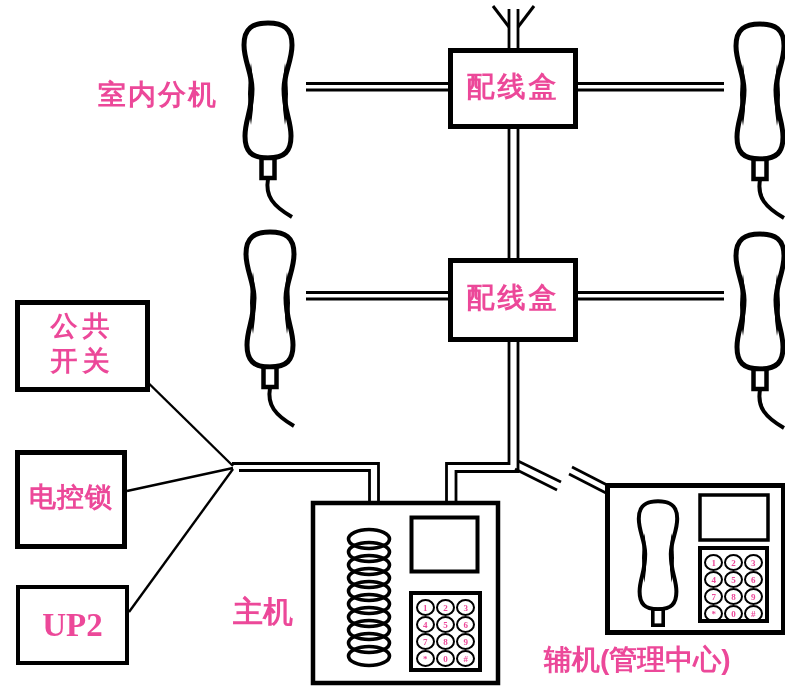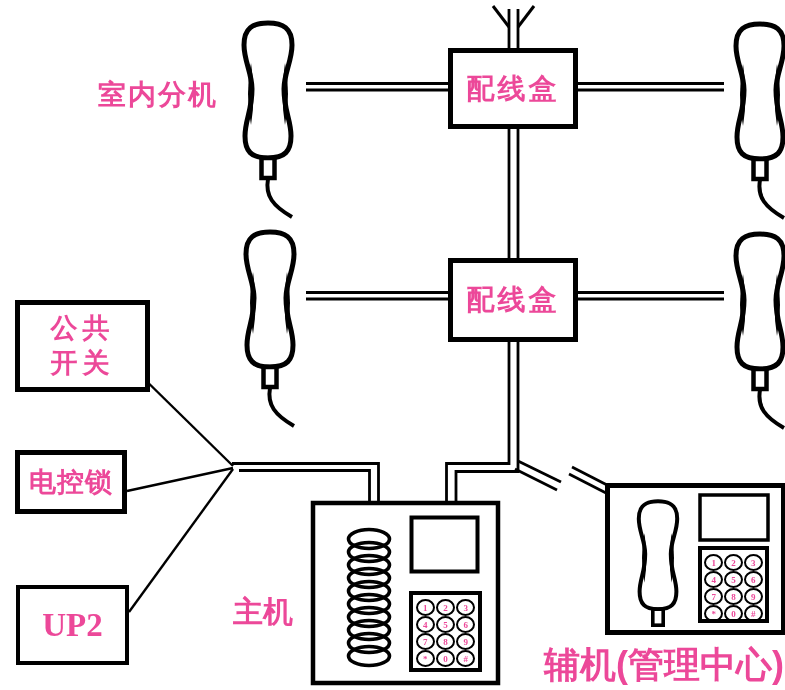--- a/index.html
+++ b/index.html
@@ -6,21 +6,21 @@
   .stage {
     position:relative; width:785px; height:690px; background:#ffffff;
     font-family:"Liberation Sans","DejaVu Sans",sans-serif; color:#ec4899;
     overflow:hidden;
     margin-left:12px;
   }
   svg.art { position:absolute; left:0; top:0; }
   .box {
     position:absolute; box-sizing:border-box; border:4px solid #000; background:#fff;
     display:flex; align-items:center; justify-content:center; text-align:center;
-    font-weight:700; line-height:1.28;
+    font-weight:700; line-height:1.28;font-family:Liberation Mono, monospace;
   }
   .lbl { position:absolute; font-weight:700; white-space:nowrap; }
   .pre { white-space:pre-line; }
   .serif { font-family:"Liberation Serif","DejaVu Serif",serif; }
   .keypad {
     position:absolute; box-sizing:border-box; border:4px solid #000; background:#fff;
     display:grid; grid-template-columns:repeat(3,1fr); grid-auto-rows:1fr;
     justify-items:center; align-items:center; padding:4px 2px;
   }
   .key {
@@ -140,27 +140,27 @@
 
   <div class="lbl" style="left:86px; top:76px; font-size:28px; letter-spacing:2px;">室内分机</div>
 
   <div class="box" style="left:436px; top:48px; width:130px; height:81px; font-size:28px; letter-spacing:3px; border-width:5px;">配线盒</div>
 
   <div class="box" style="left:436px; top:258px; width:130px; height:84px; font-size:28px; letter-spacing:3px; border-width:5px;">配线盒</div>
 
   <div class="box pre" style="left:3px; top:300px; width:135px; height:92px; font-size:27px; letter-spacing:5px; border-width:5px;">公共
 开关</div>
 
-  <div class="box" style="left:3px; top:450px; width:112px; height:64px; font-size:27px; letter-spacing:1px; border-width:5px;">电控锁</div>
+  <div class="box" style="left:3px; top:450px; width:112px; height:99px; font-size:27px; letter-spacing:1px; border-width:5px;">电控锁</div>
 
   <div class="box serif" style="left:4px; top:585px; width:113px; height:80px; font-size:33px; font-weight:600;">UP2</div>
 
   <div class="lbl" style="left:221px; top:592px; font-size:30px;">主机</div>
 
-  <div class="lbl" style="left:532px; top:641px; font-size:36px;">辅机(管理中心)</div>
+  <div class="lbl" style="left:532px; top:641px; font-size:28px;">辅机(管理中心)</div>
 
   <div class="keypad" style="left:397px; top:591px; width:73px; height:81px;">
       <div class="key">1</div>
       <div class="key">2</div>
       <div class="key">3</div>
       <div class="key">4</div>
       <div class="key">5</div>
       <div class="key">6</div>
       <div class="key">7</div>
       <div class="key">8</div>

